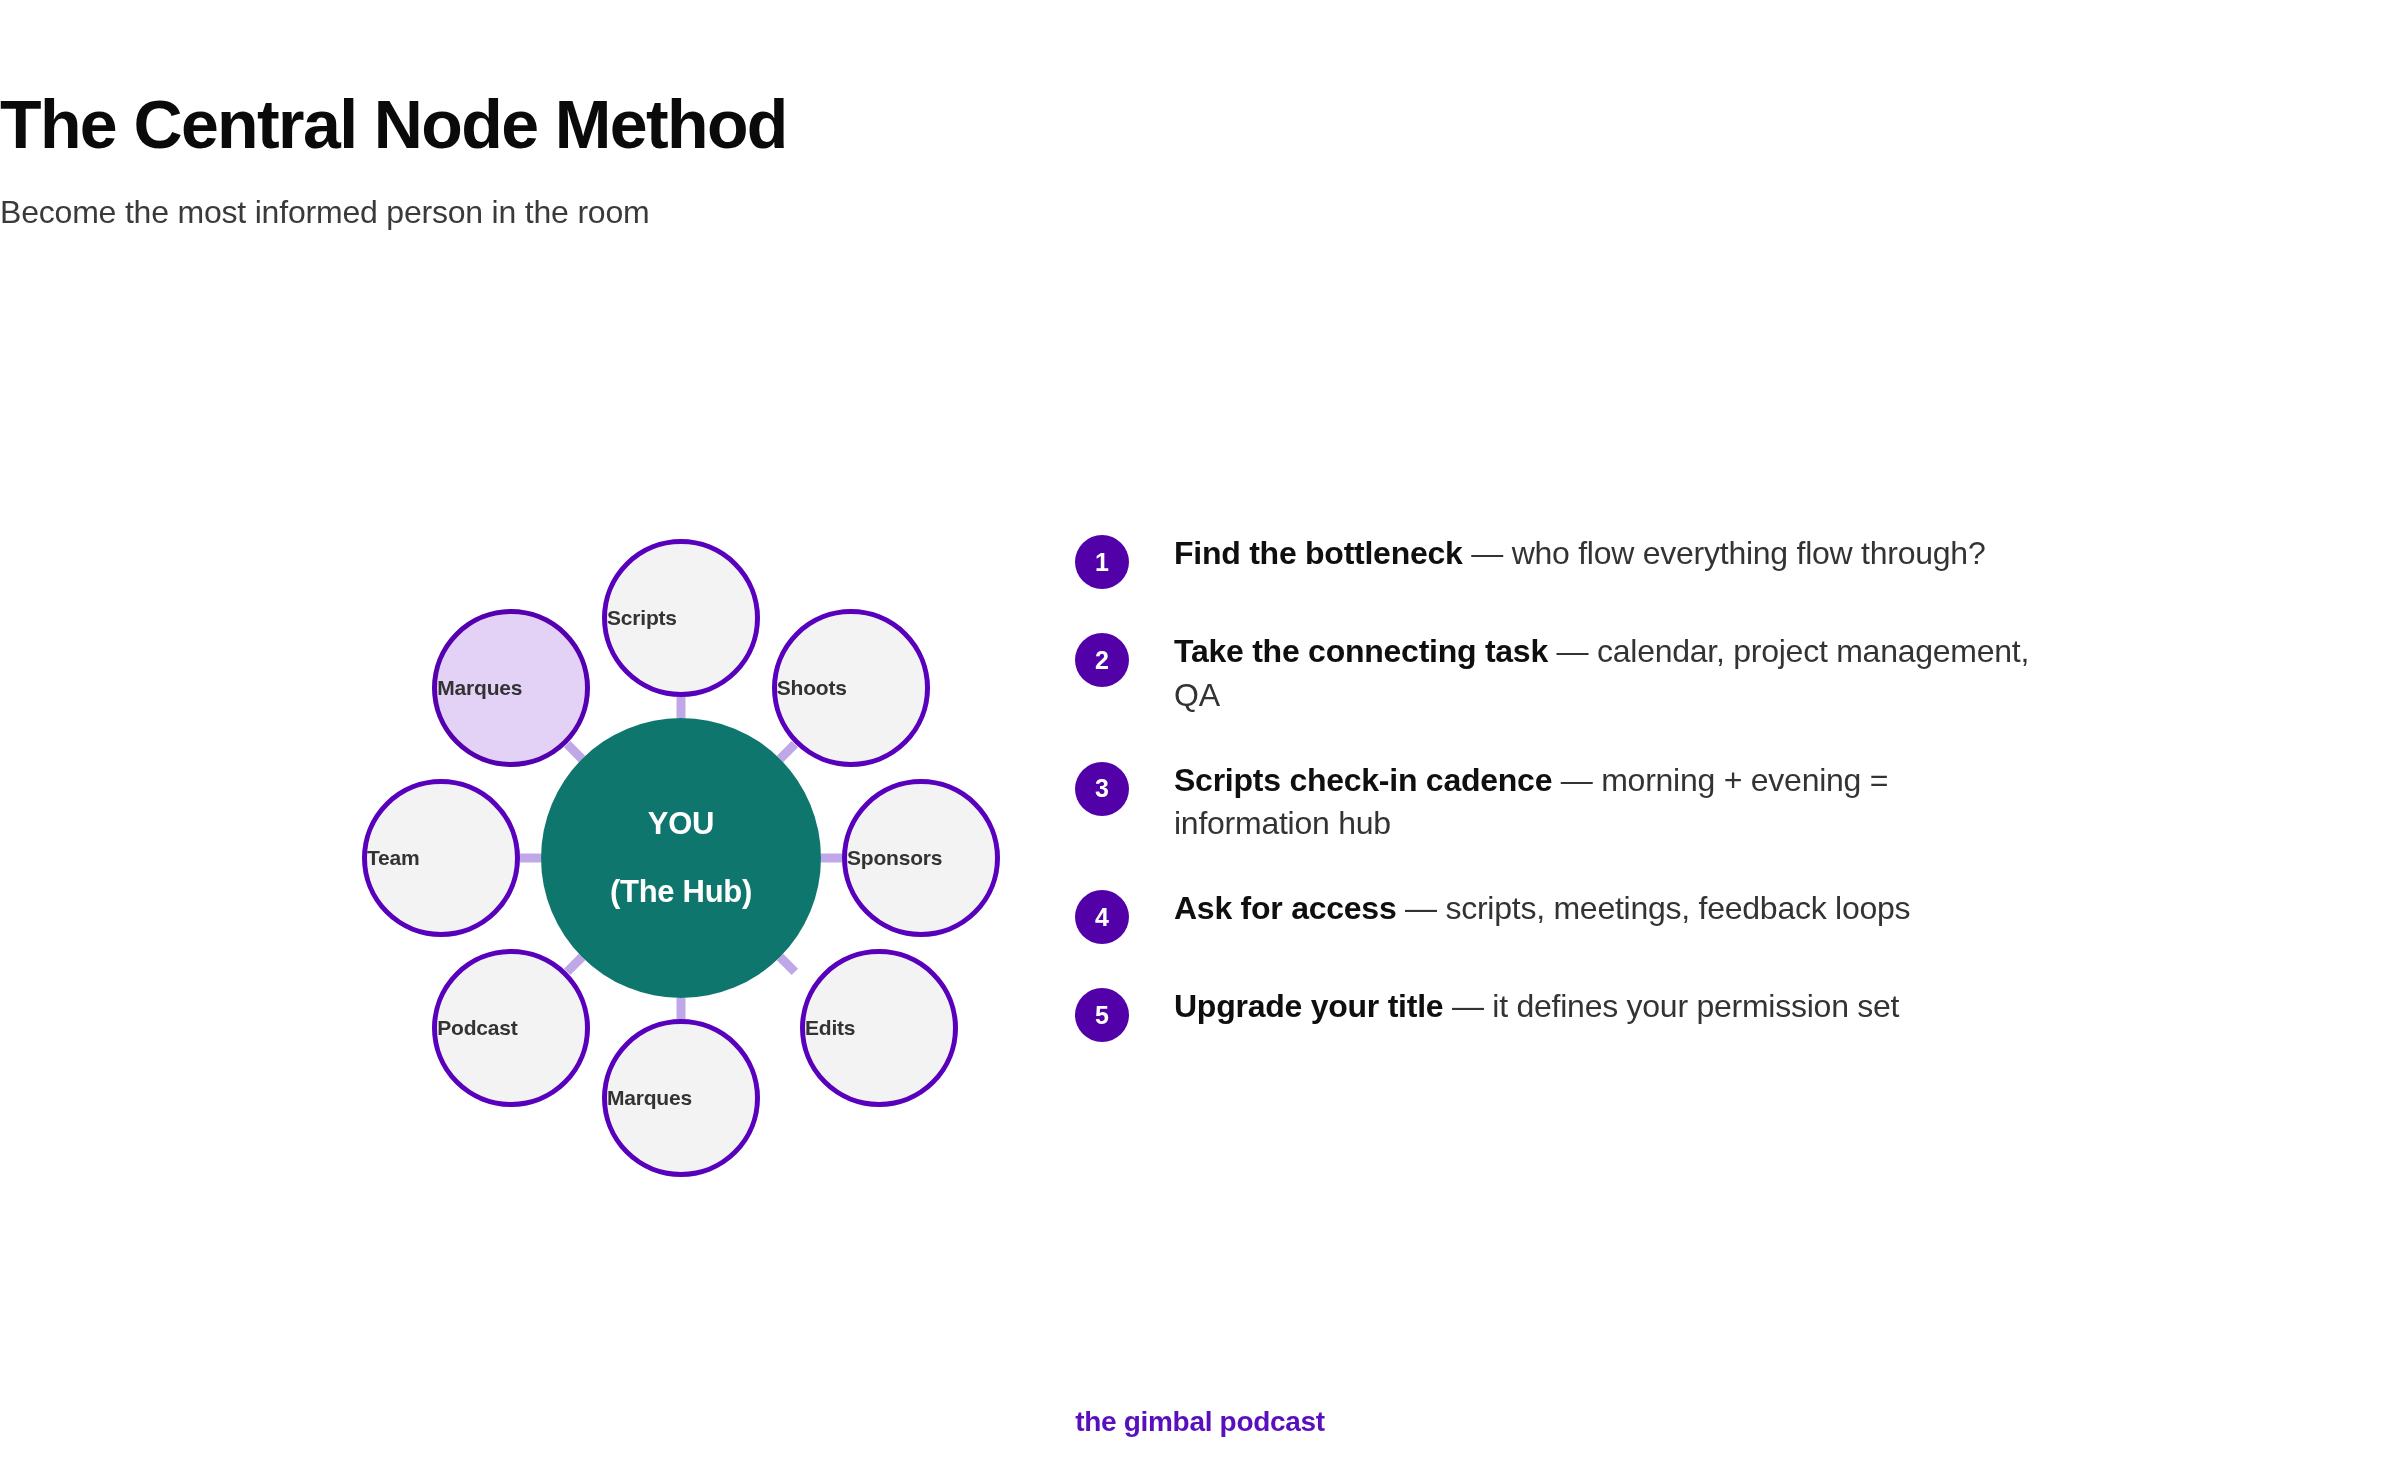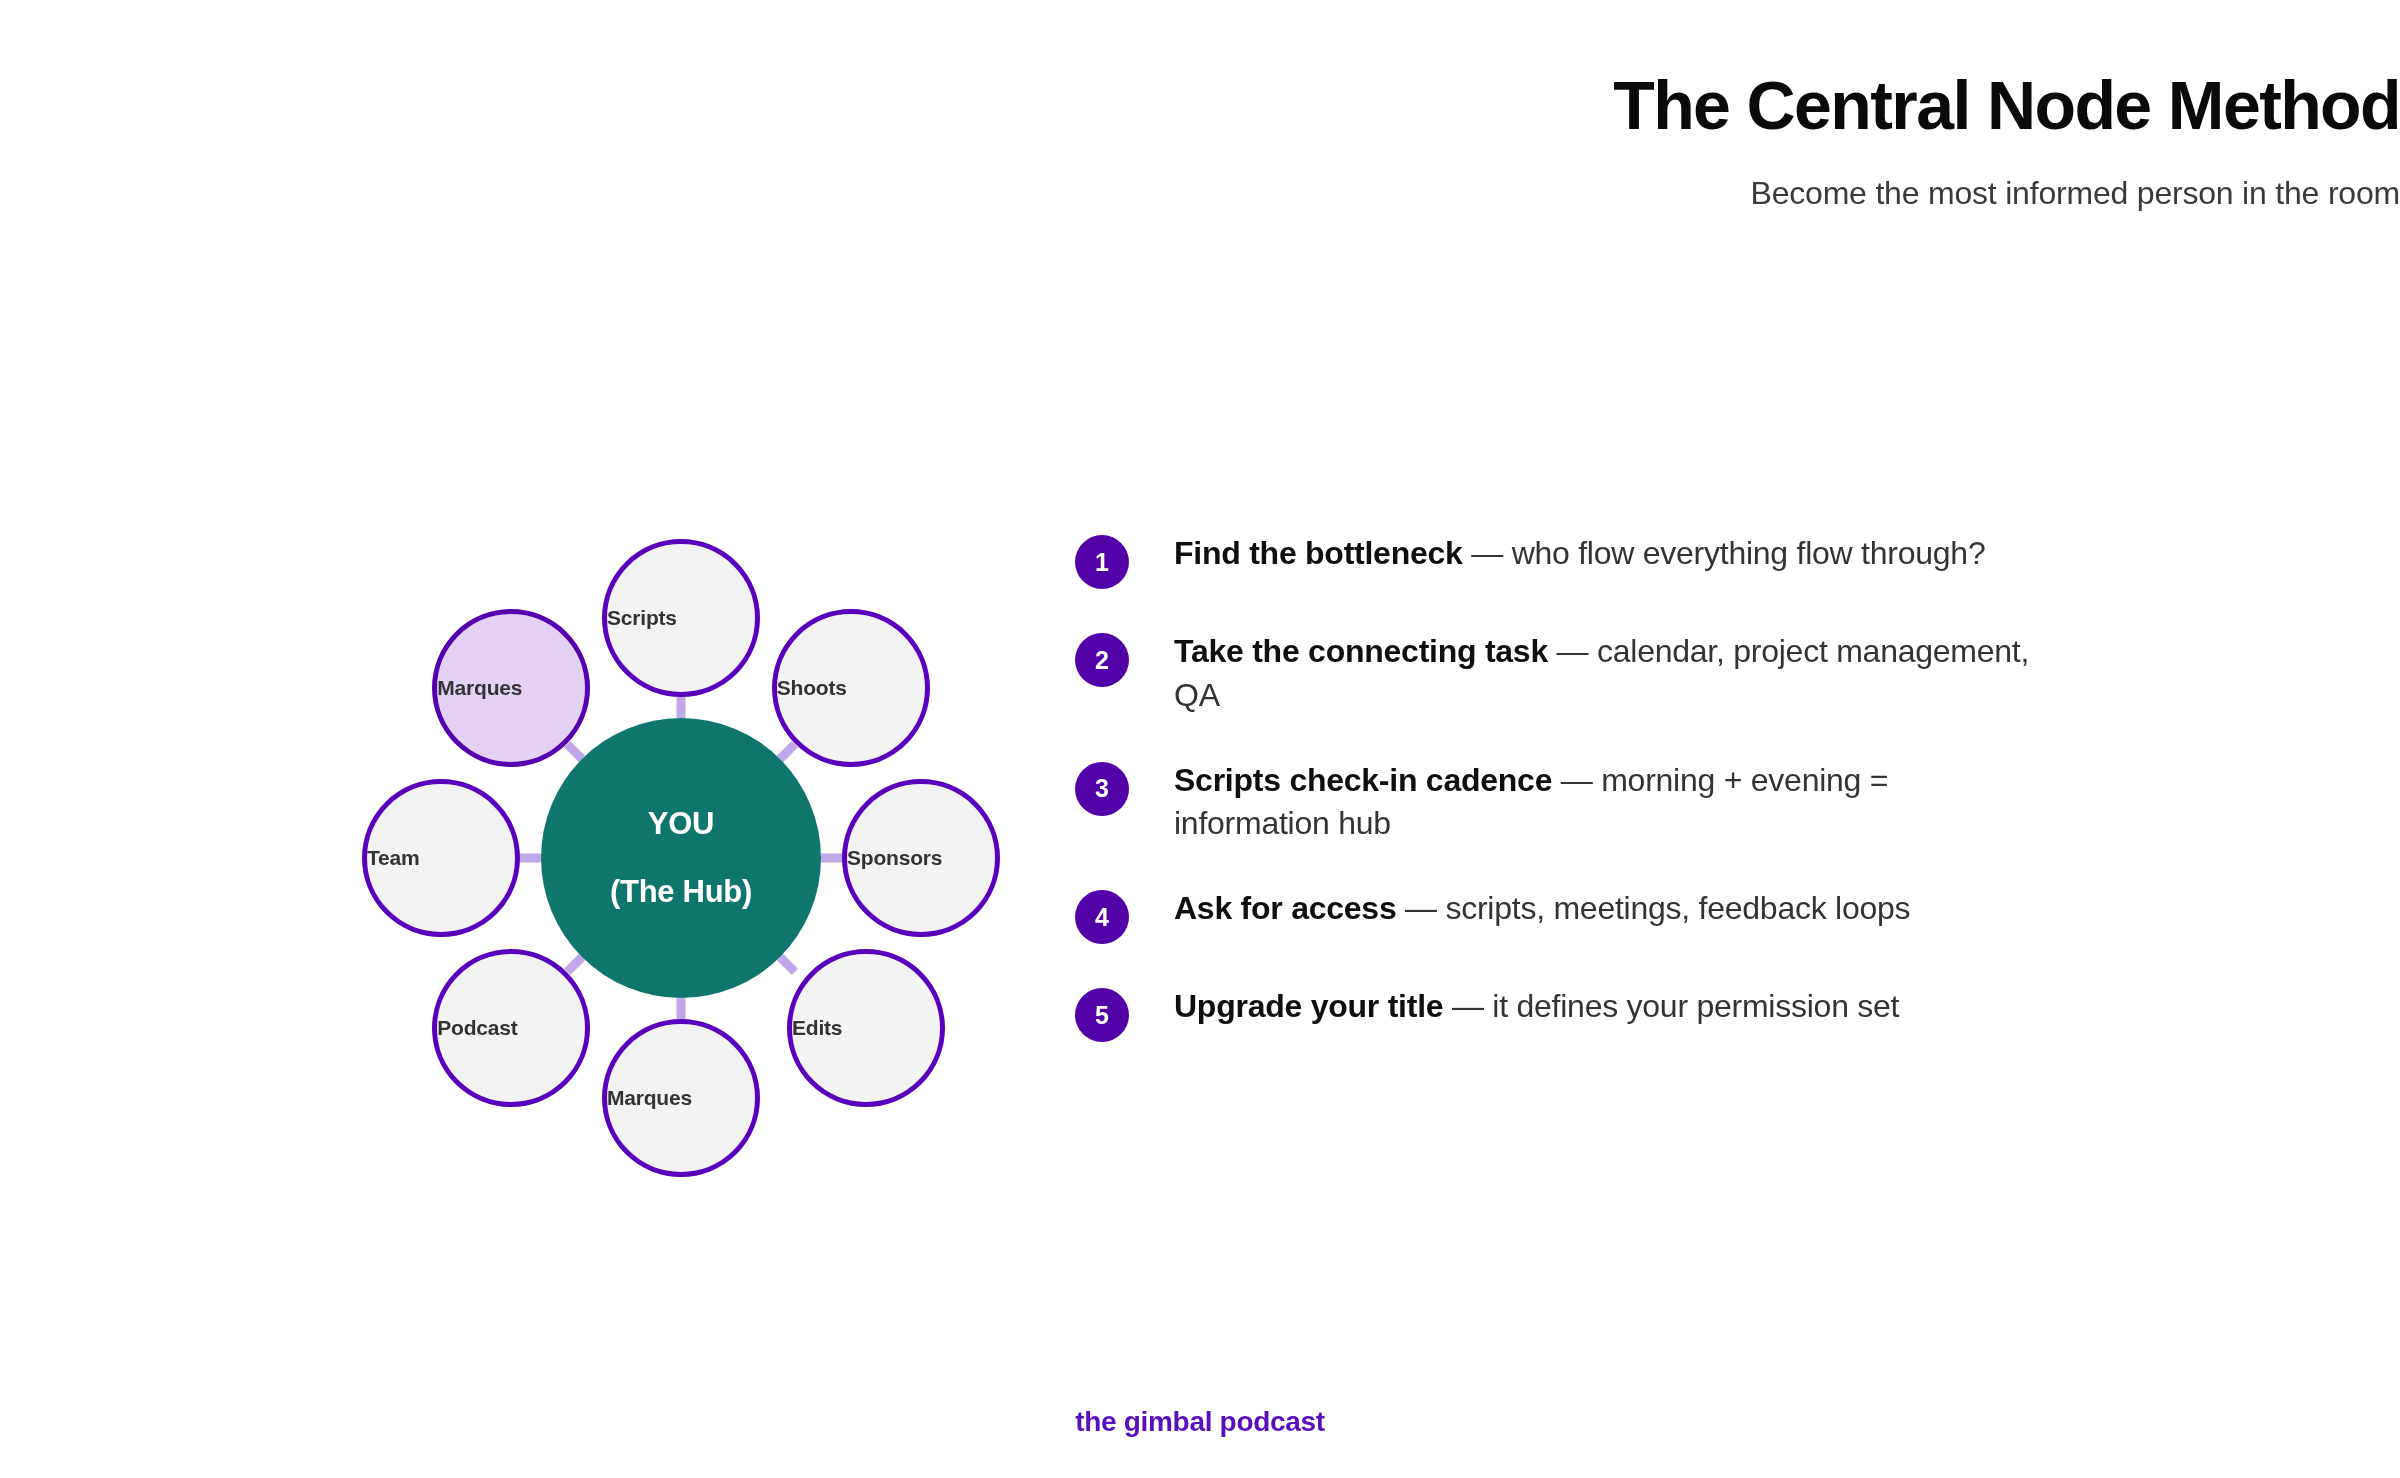--- a/index.html
+++ b/index.html
@@ -6,21 +6,21 @@
   html, body { width:2400px; height:1478px; }
   body {
     background:#ffffff;
     font-family:"Liberation Sans", sans-serif;
     -webkit-font-smoothing:antialiased;
     position:relative;
     overflow:hidden;
   }
 
   
-  .header { width:100%; text-align:right; padding-top:70px; }
+  .header { width:100%; text-align:left; padding-top:89px; }
   .slide-title {
     font-size:68px;
     font-weight:bold;
     color:#0a0a0a;
     letter-spacing:-1.6px;
     line-height:1.04;
   }
   .slide-subtitle {
     margin-top:34px;
     font-size:32px;
@@ -149,21 +149,21 @@
     <div id="node-host">
         <div class="node" style="left: 321px; top: 119px;">
           <span>Scripts</span>
         </div>
         <div class="node" style="left: 490.706px; top: 189.294px;">
           <span>Shoots</span>
         </div>
         <div class="node" style="left: 561px; top: 359px;">
           <span>Sponsors</span>
         </div>
-        <div class="node" style="left: 506px; top: 528.706px;">
+        <div class="node" style="left: 519px; top: 528.706px;">
           <span>Edits</span>
         </div>
         <div class="node" style="left: 321px; top: 599px;">
           <span>Marques</span>
         </div>
         <div class="node" style="left: 151.294px; top: 528.706px;">
           <span>Podcast</span>
         </div>
         <div class="node" style="left: 81px; top: 359px;">
           <span>Team</span>

